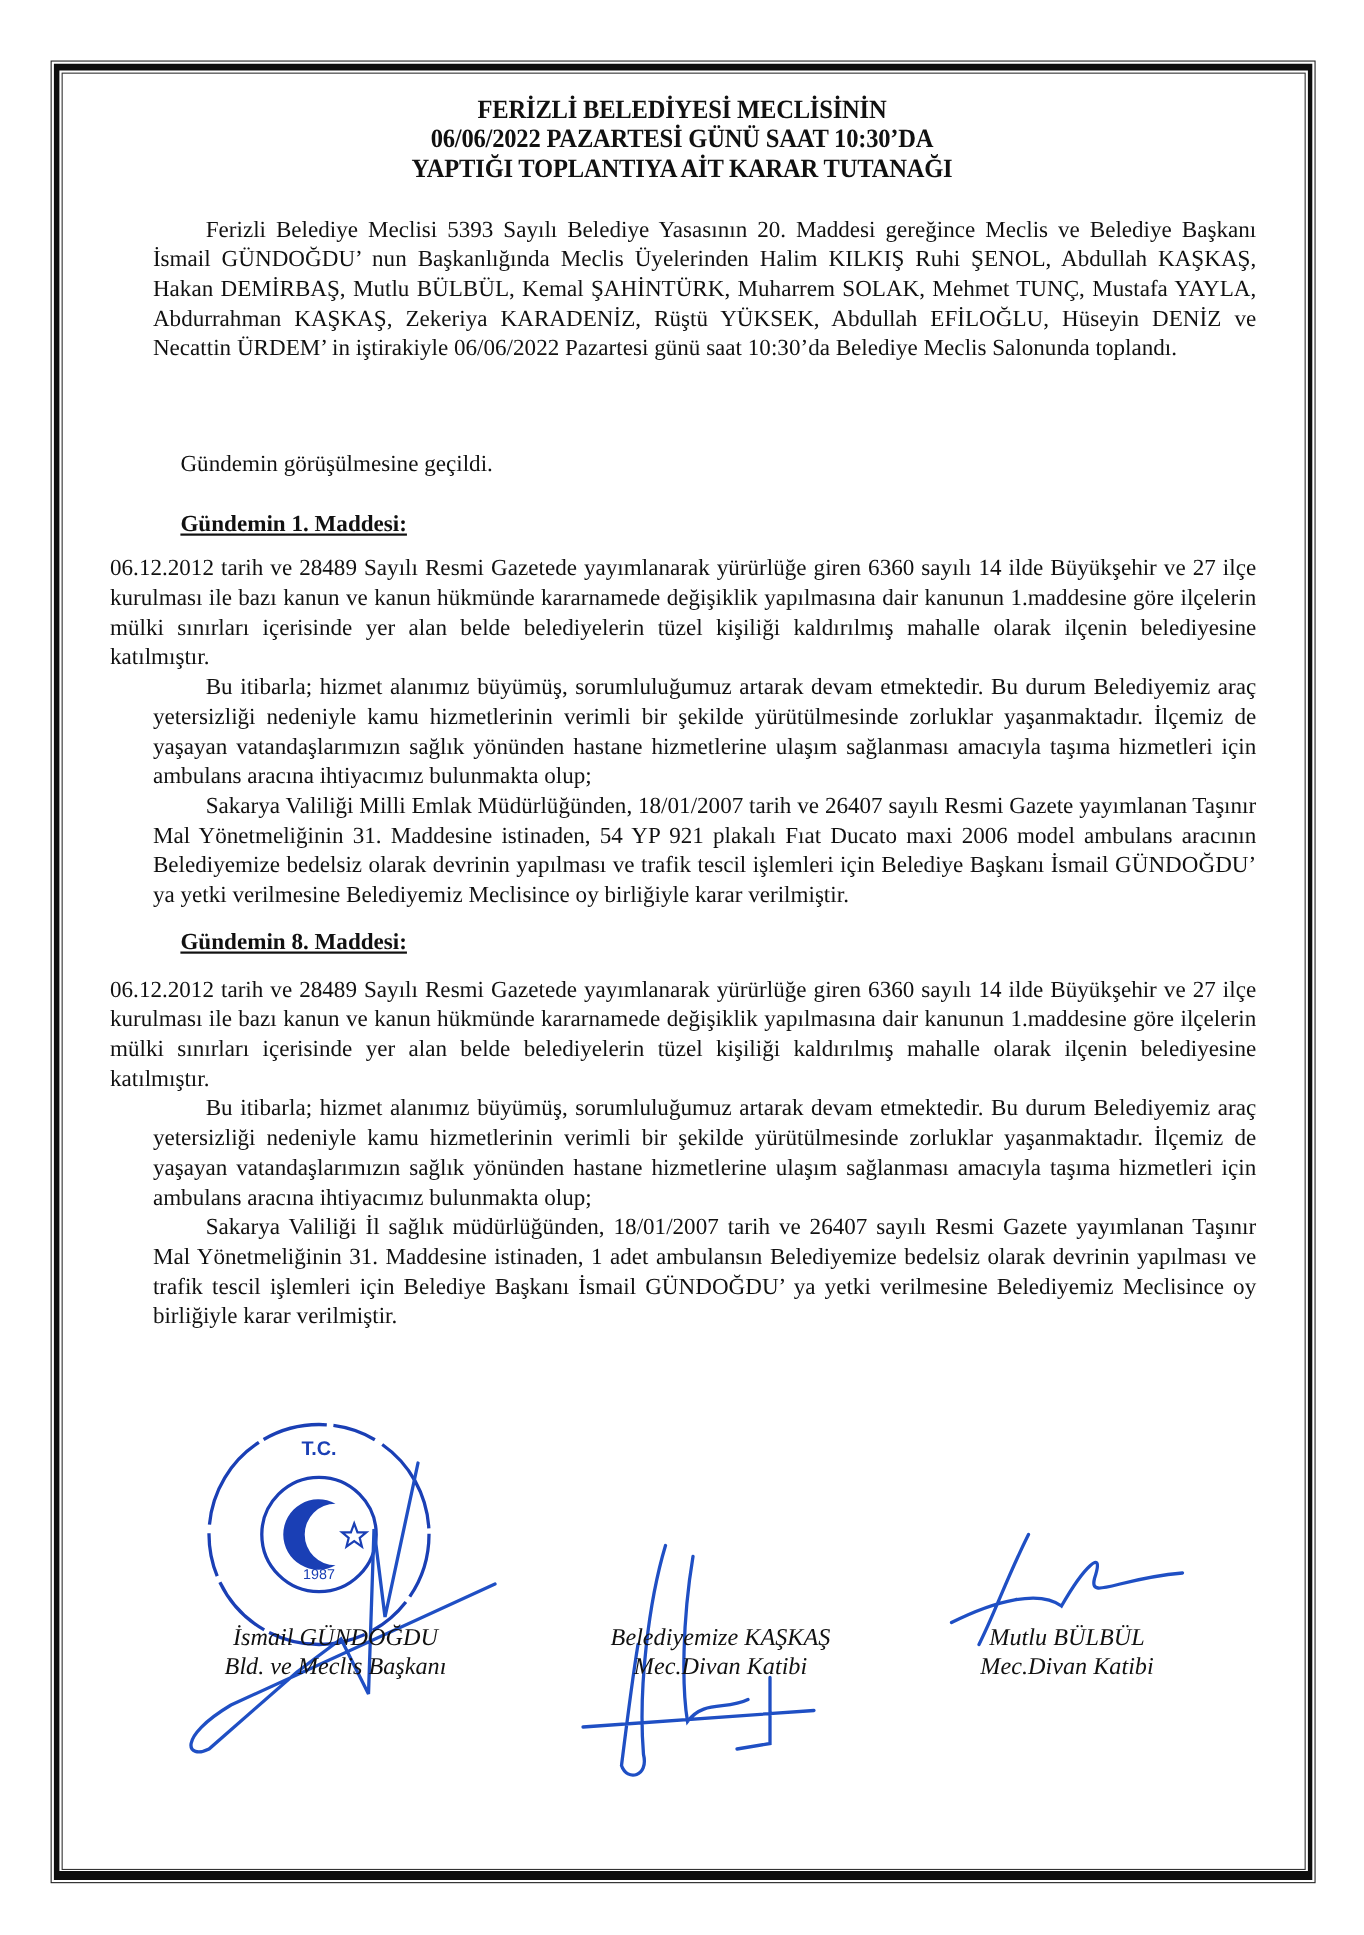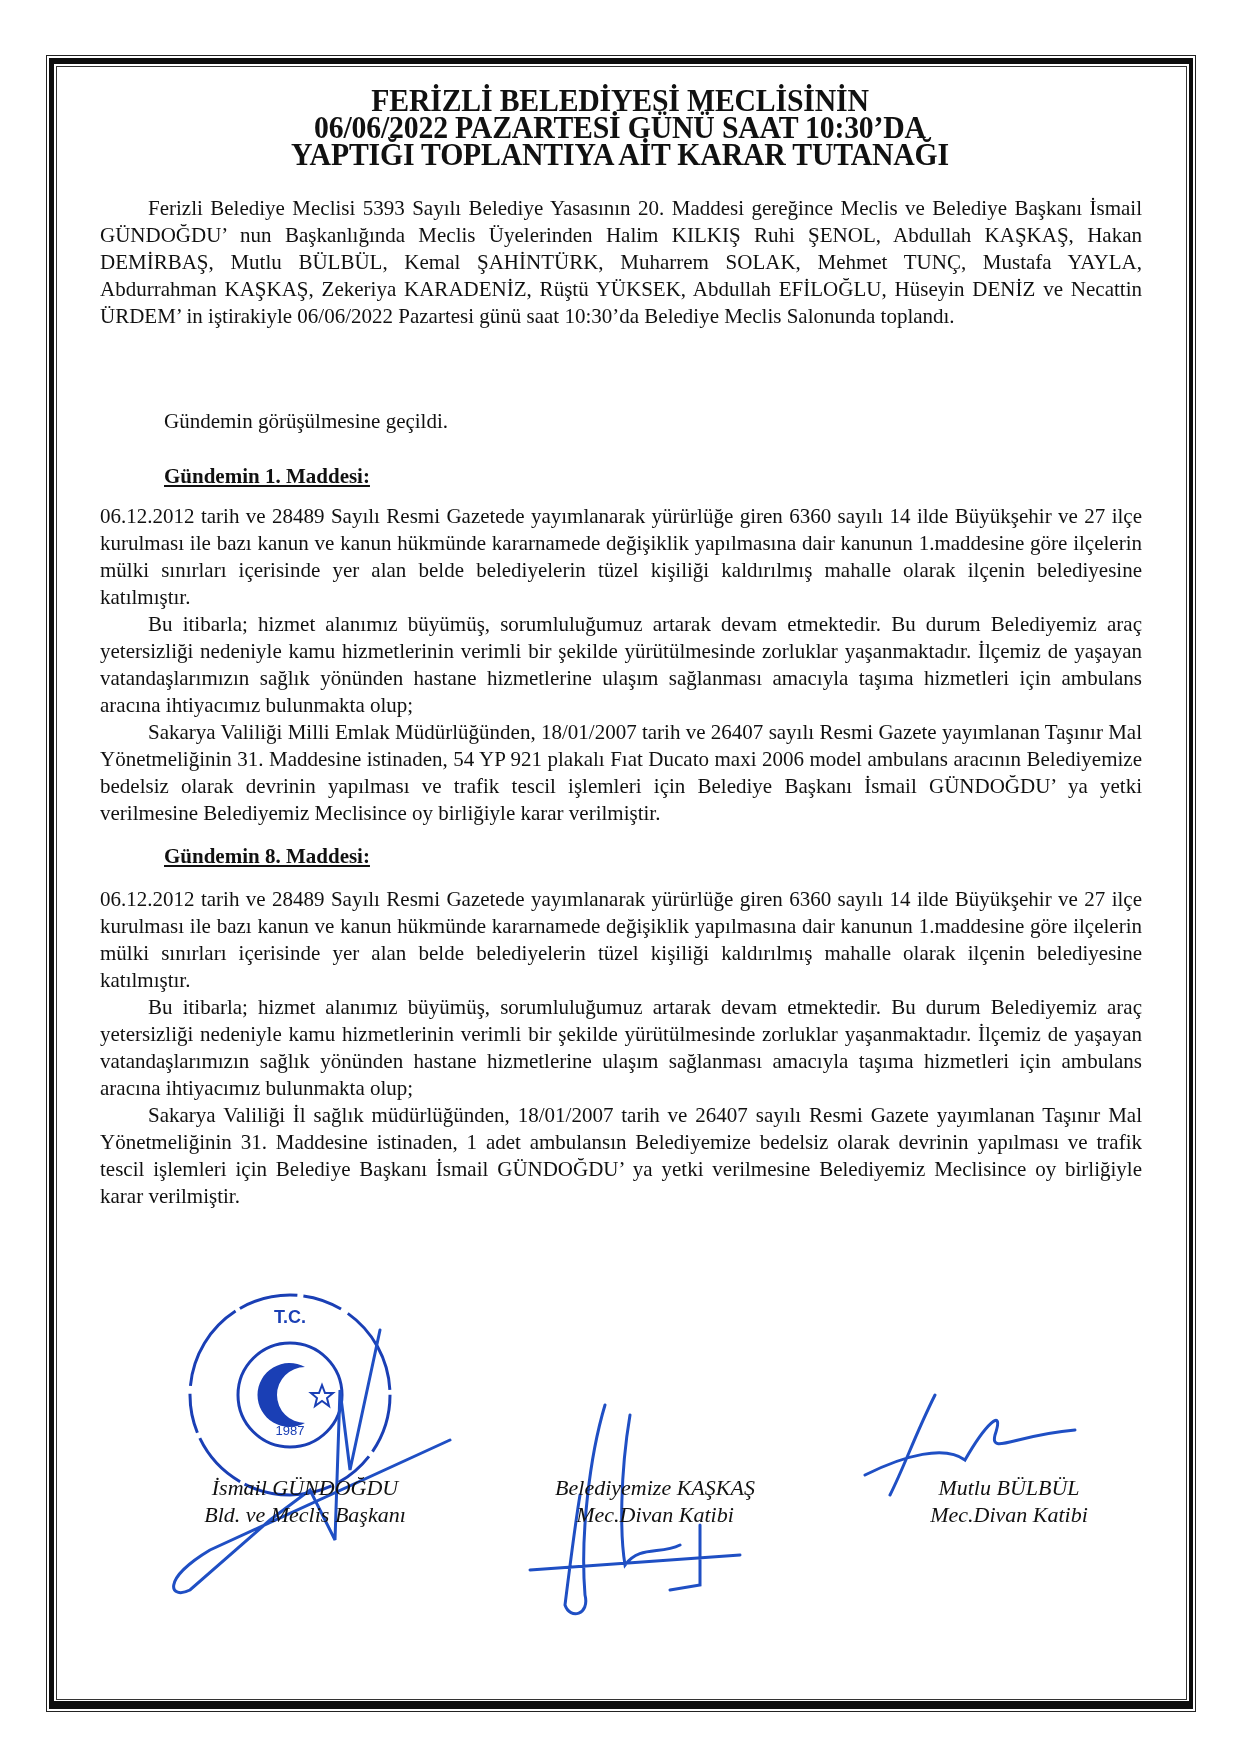--- a/index.html
+++ b/index.html
@@ -7,25 +7,25 @@
          font-family: "Liberation Serif", "DejaVu Serif", serif; color: #111; }
   .frame-outer { position: absolute; left: 46px; top: 55px; width: 1150px; height: 1657px;
                  border-top: 1px solid #222; border-left: 1px solid #222; border-right: 1px solid #222; border-bottom: 1px solid #222;
                  box-sizing: border-box; }
   .frame-thick { position: absolute; left: 49px; top: 58px; width: 1144px; height: 1651px;
                  border-top: 6px solid #0d0d0d; border-left: 5px solid #0d0d0d; border-right: 4px solid #0d0d0d; border-bottom: 8px solid #0d0d0d;
                  box-sizing: border-box; }
   .frame-inner { position: absolute; left: 56px; top: 66px; width: 1131px; height: 1634px;
                  border: 1px solid #333; box-sizing: border-box; }
   .title { position: absolute; left: 0; width: 1240px; text-align: center; top: 87px;
-           font-weight: bold; font-size: 32px; line-height: 27px; letter-spacing: -0.2px; }
+           font-weight: bold; font-size: 24px; line-height: 27px; letter-spacing: -0.2px; }
   .title div { transform: scaleX(0.93); }
   .body-text { position: absolute; left: 100px; width: 1042px; font-size: 21px; line-height: 27px; }
   .para { text-align: justify; text-align-last: left; margin: 0; }
-  .indent { text-indent: 48px; }
+  .indent { text-indent: 48px; margin-left: 39px; }
   .justify-last { text-align-last: justify; }
   .heading { font-weight: bold; text-decoration: underline; margin: 16px; padding-left: 48px; }
   .plain { margin: 16px; padding-left: 48px; }
   .sig { position: absolute; text-align: center; font-size: 22px; line-height: 27px; font-style: italic; }
   .stamp { position: absolute; left: 180px; top: 1285px; width: 240px; height: 220px; }
   .signature { position: absolute; }
 </style>
 </head>
 <body>
 
@@ -83,16 +83,16 @@
 </svg>
 
 <div class="sig" style="left:165px; top:1474px; width:280px;">
   <div>İsmail GÜNDOĞDU</div>
   <div>Bld. ve Meclis Başkanı</div>
 </div>
 <div class="sig" style="left:505px; top:1474px; width:300px;">
   <div>Belediyemize KAŞKAŞ</div>
   <div>Mec.Divan Katibi</div>
 </div>
-<div class="sig" style="left:884px; top:1474px; width:250px;text-align:center;">
+<div class="sig" style="left:845px; top:1474px; width:250px;text-align:center;">
   <div>Mutlu BÜLBÜL</div>
   <div>Mec.Divan Katibi</div>
 </div>
 
 </body></html>

